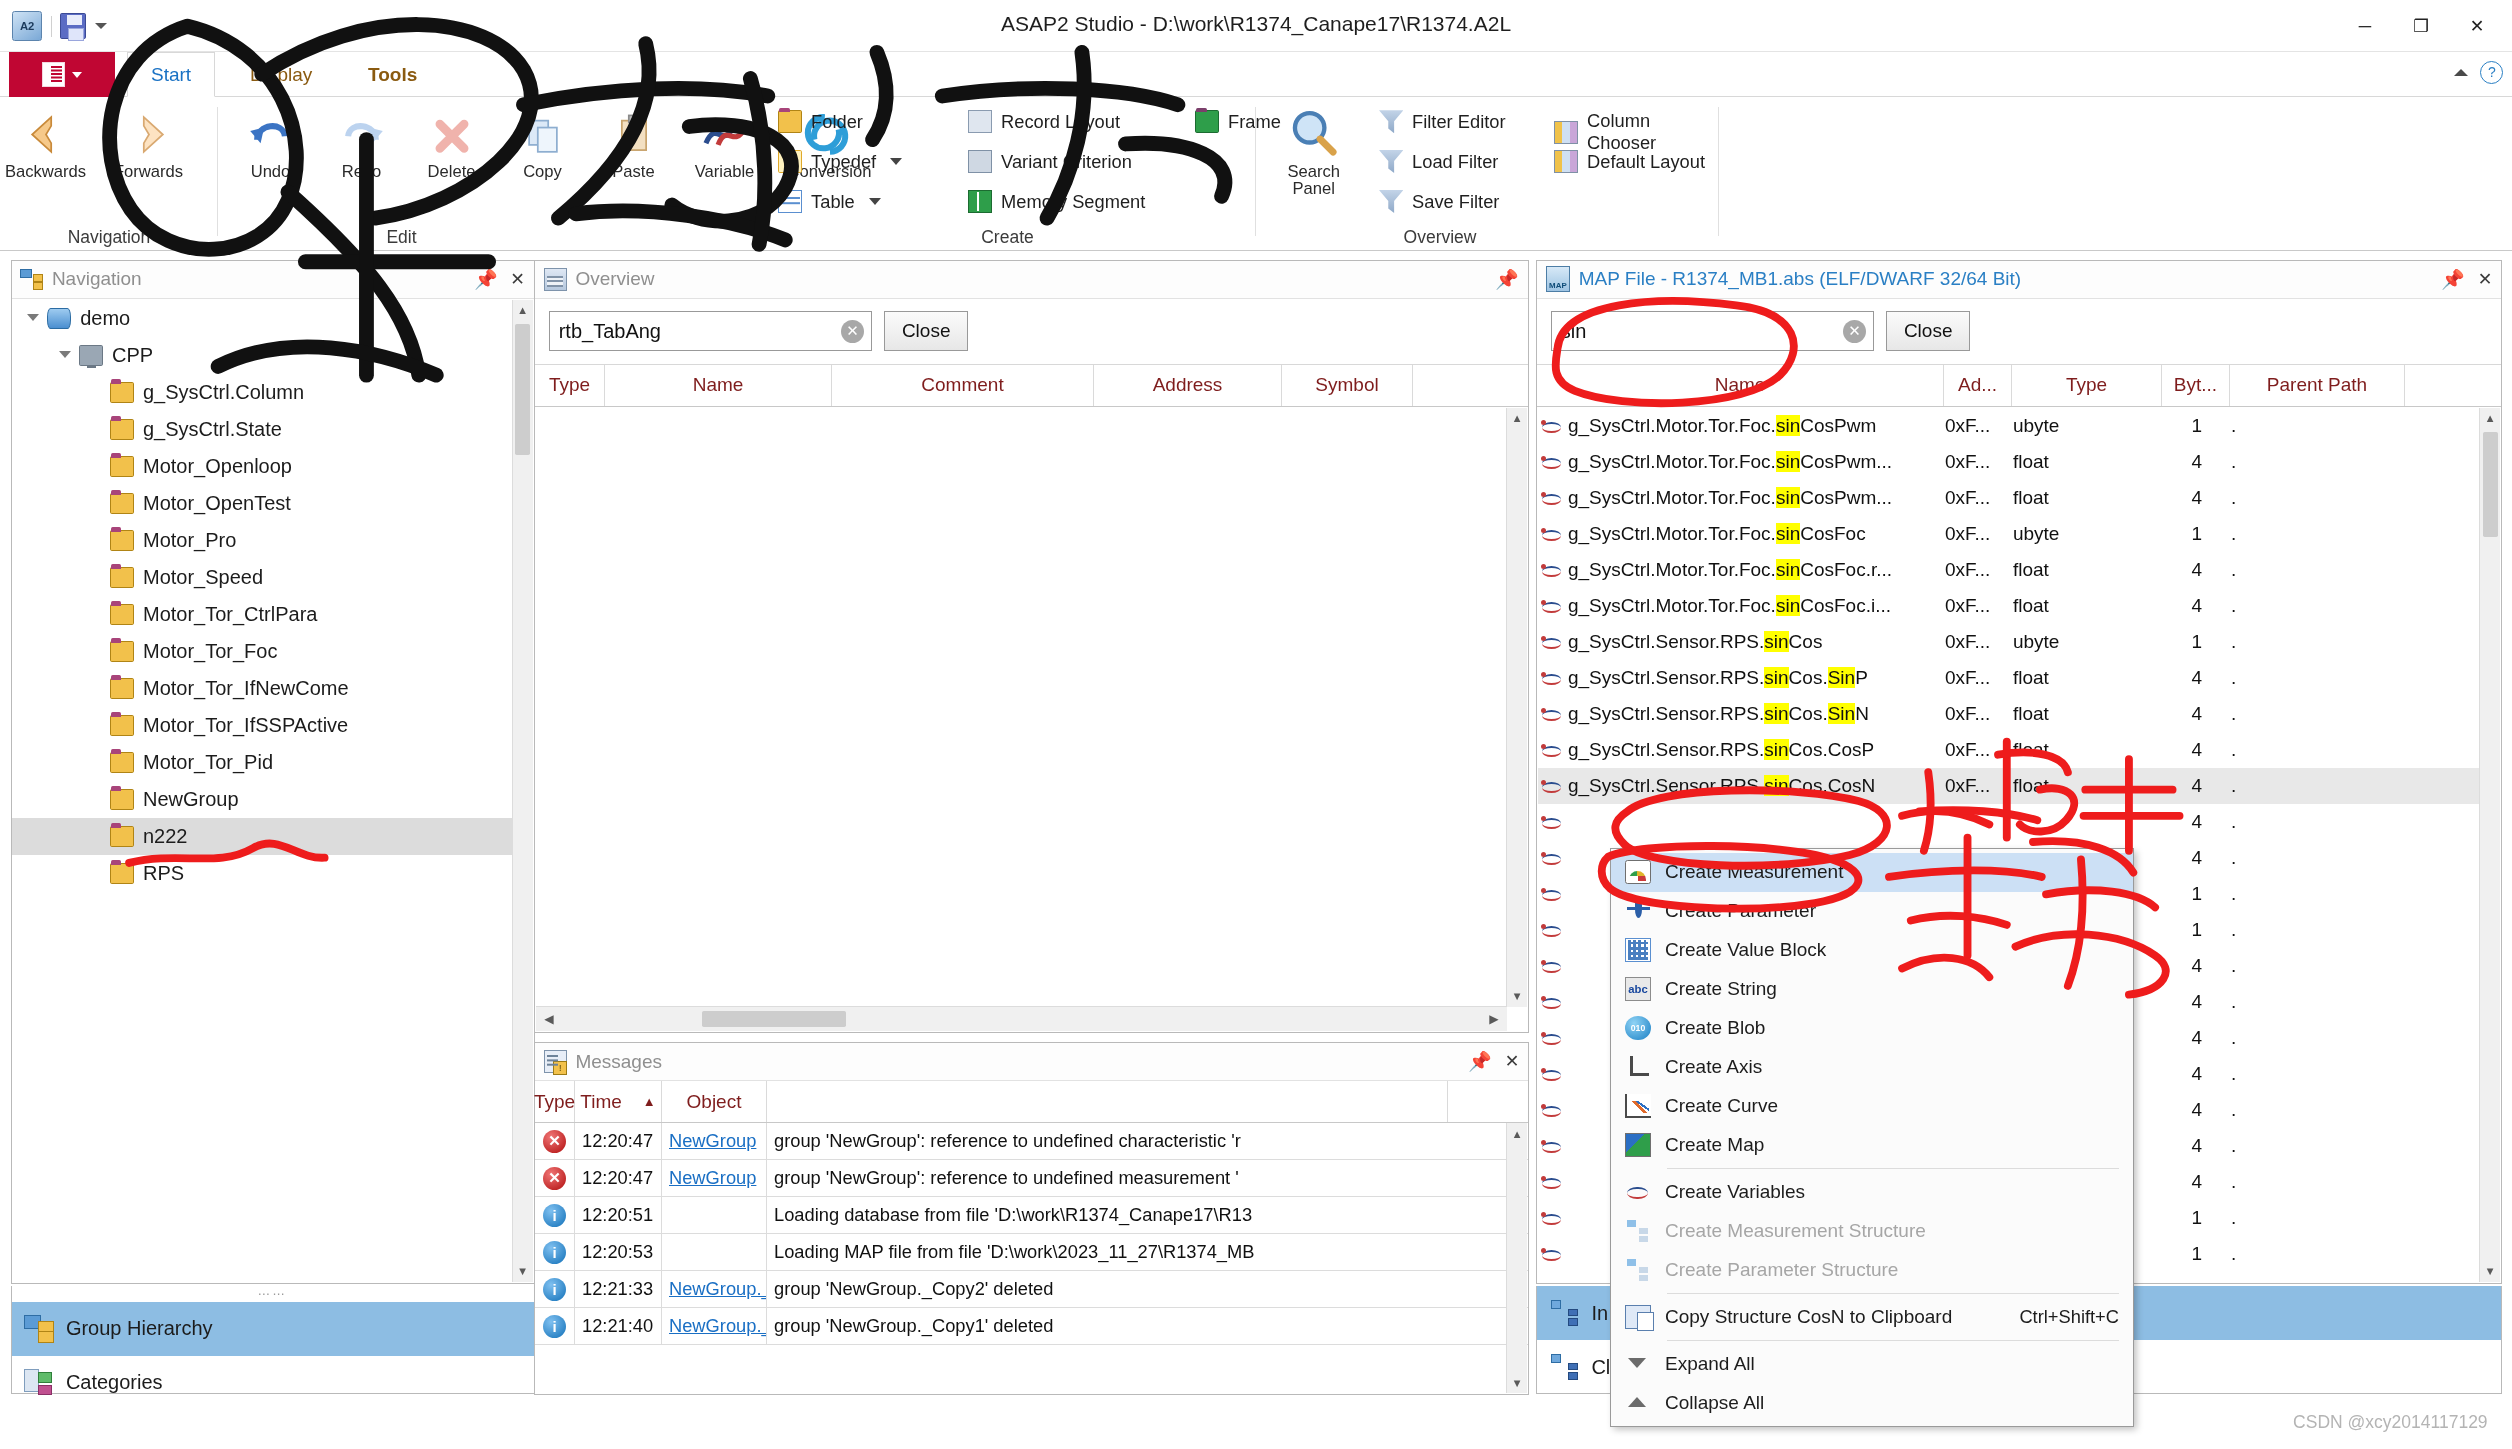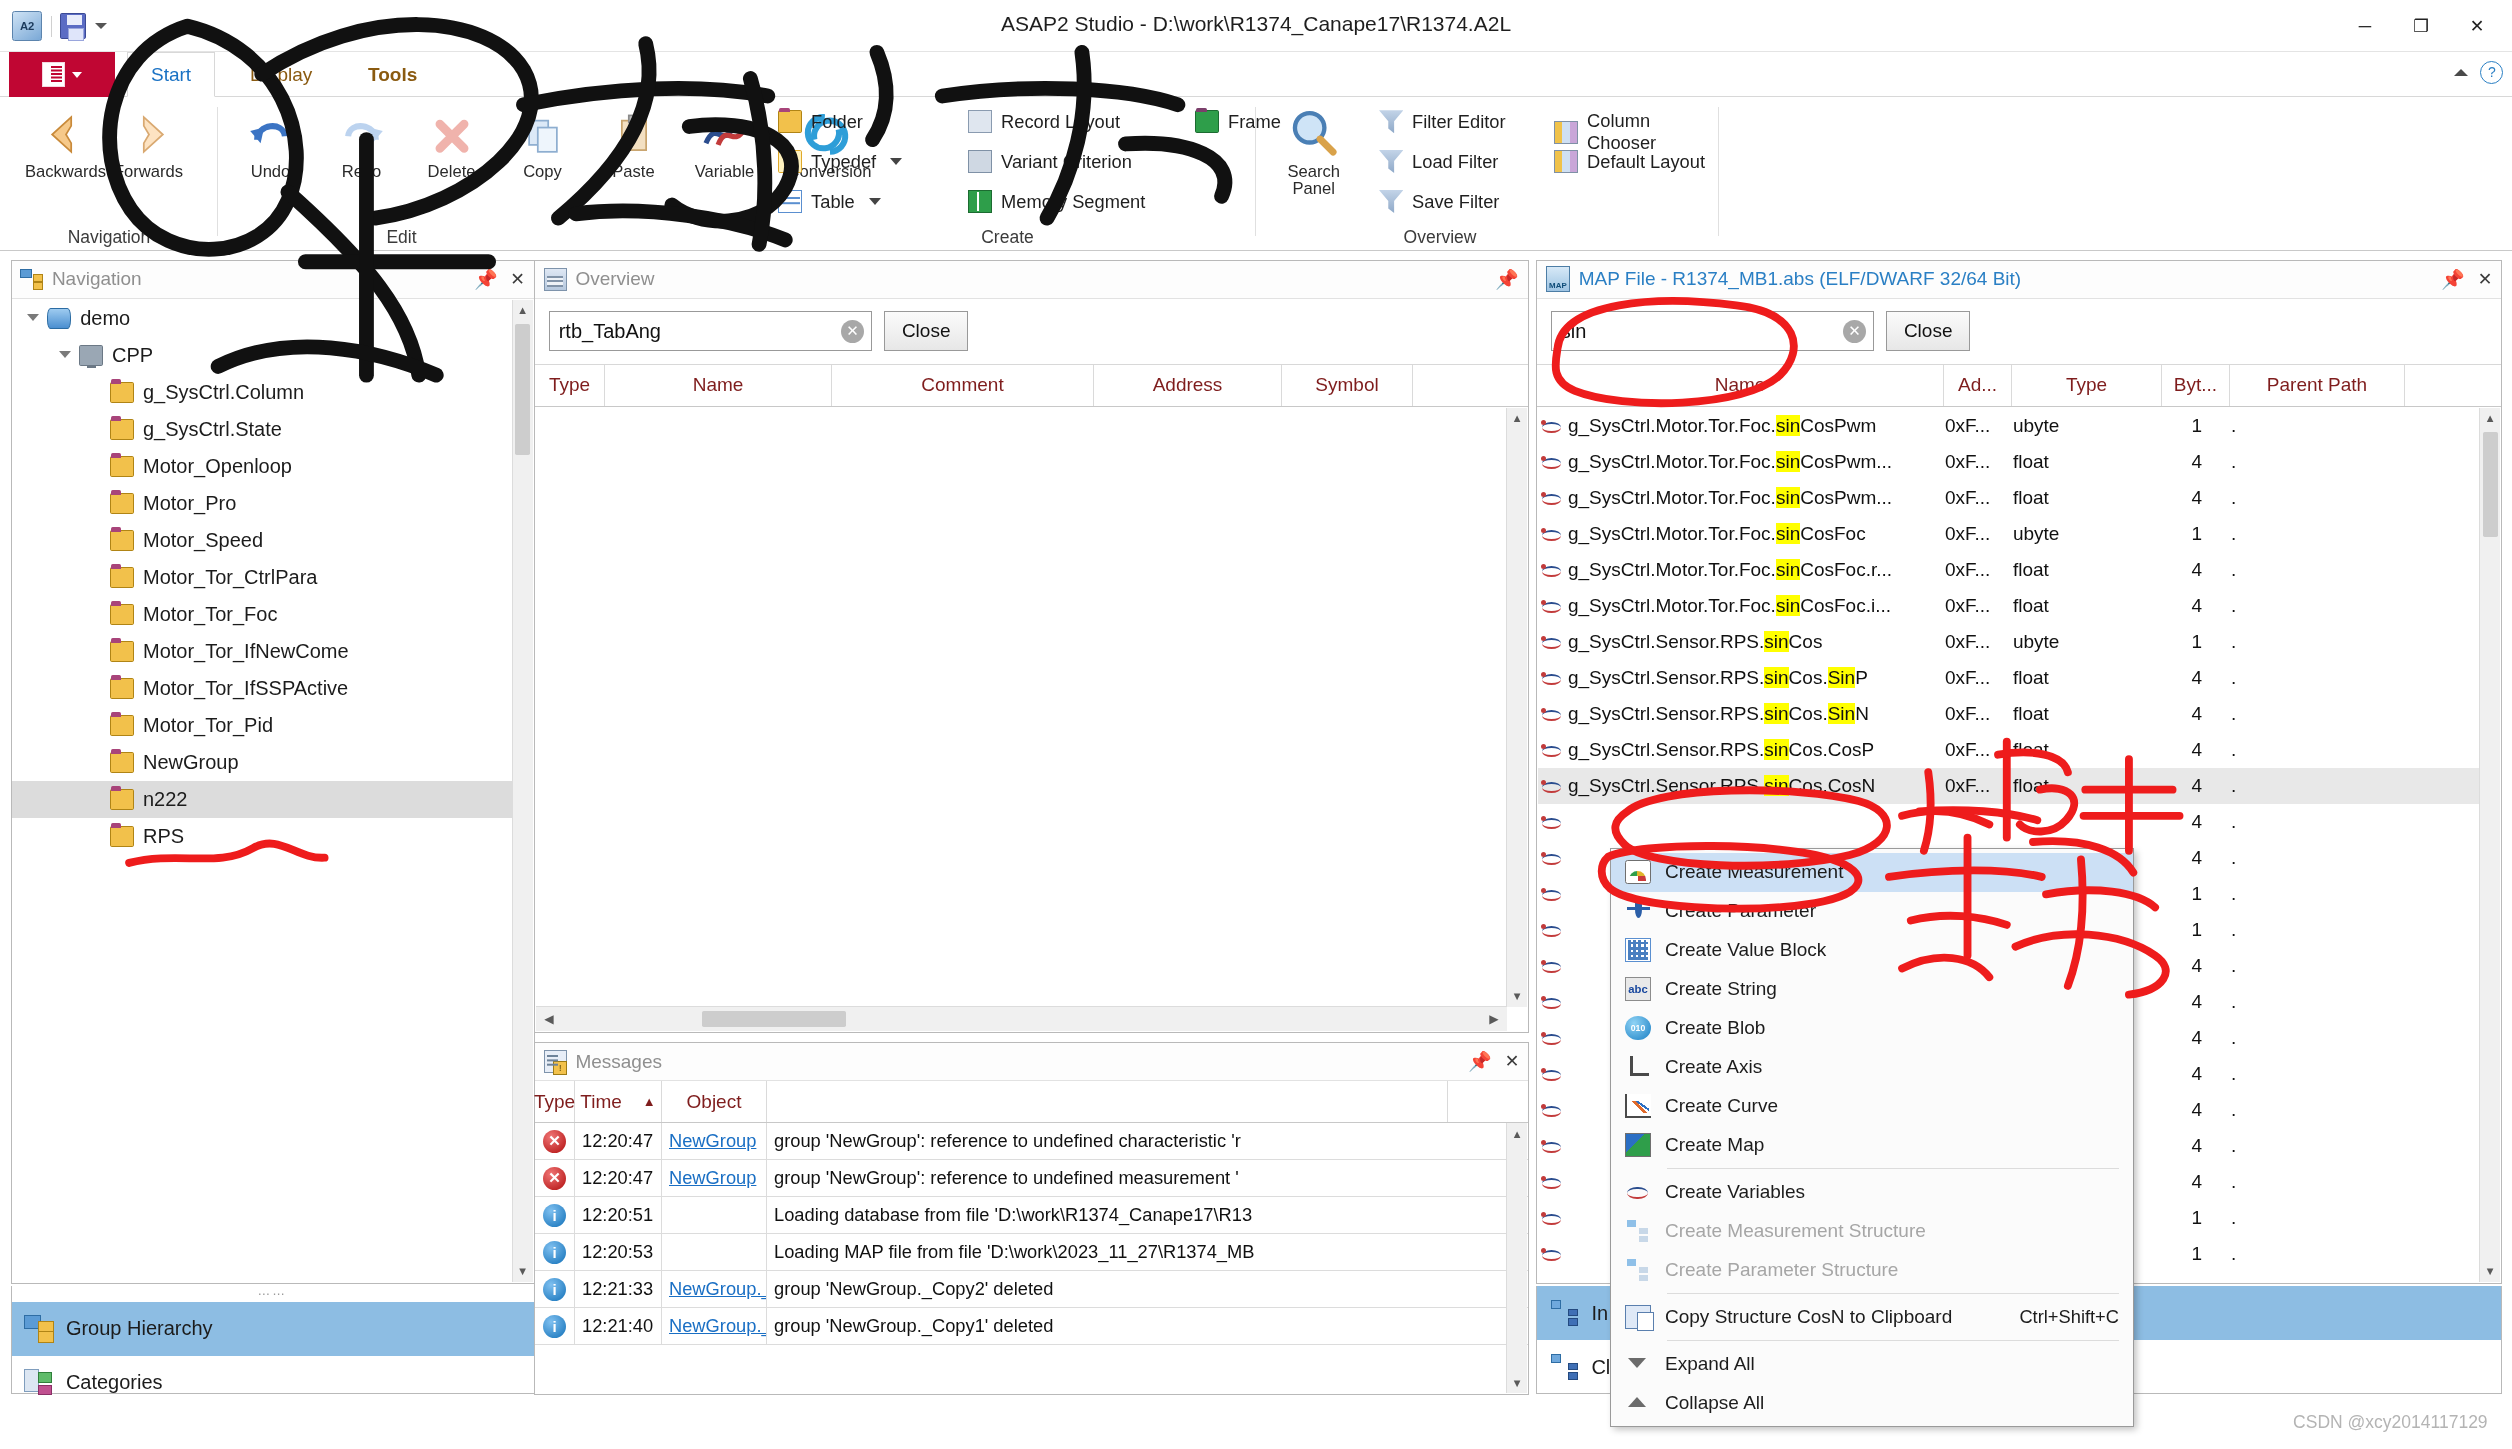--- a/index.html
+++ b/index.html
@@ -302,21 +302,21 @@
     <div class="rtab" style="left:345px;font-weight:bold;">Tools</div>
     <div class="ribbon-right">
       <div class="chev-up"></div>
       <div class="help-circ">?</div>
     </div>
   </div>
 
   <div class="ribbon-body">
 
     <div class="rgroup" style="left:0; width:218px;">
-      <div class="bigbtn" style="left:20px;text-align:center;">
+      <div class="bigbtn" style="left:0;text-align:center;">
         <div class="bi">
           <svg width="52" height="49" viewBox="0 0 60 56">
               <path d="M36 8 L14 28 L36 48 L36 38 L30 28 L36 18 Z" fill="#f6c98a" stroke="#c98a3a" stroke-width="2"></path>
             </svg>
         </div>
         <div class="bl">Backwards</div>
       </div>
       <div class="bigbtn" style="left:103px;">
         <div class="bi">
           <svg width="52" height="49" viewBox="0 0 60 56">
@@ -510,20 +510,25 @@
             <span>g_SysCtrl.State</span>
           </div>
           <div class="tnode" style="padding-left: 75px;">
             <span class="texp" style="visibility: hidden;"></span>
             <span class="ticon folder"></span>
             <span>Motor_Openloop</span>
           </div>
           <div class="tnode" style="padding-left: 75px;">
             <span class="texp" style="visibility: hidden;"></span>
             <span class="ticon folder"></span>
+            <span>Motor_OpenTest</span>
+          </div>
+          <div class="tnode" style="padding-left: 75px;">
+            <span class="texp" style="visibility: hidden;"></span>
+            <span class="ticon folder"></span>
             <span>Motor_Pro</span>
           </div>
           <div class="tnode" style="padding-left: 75px;">
             <span class="texp" style="visibility: hidden;"></span>
             <span class="ticon folder"></span>
             <span>Motor_Speed</span>
           </div>
           <div class="tnode" style="padding-left: 75px;">
             <span class="texp" style="visibility: hidden;"></span>
             <span class="ticon folder"></span>

